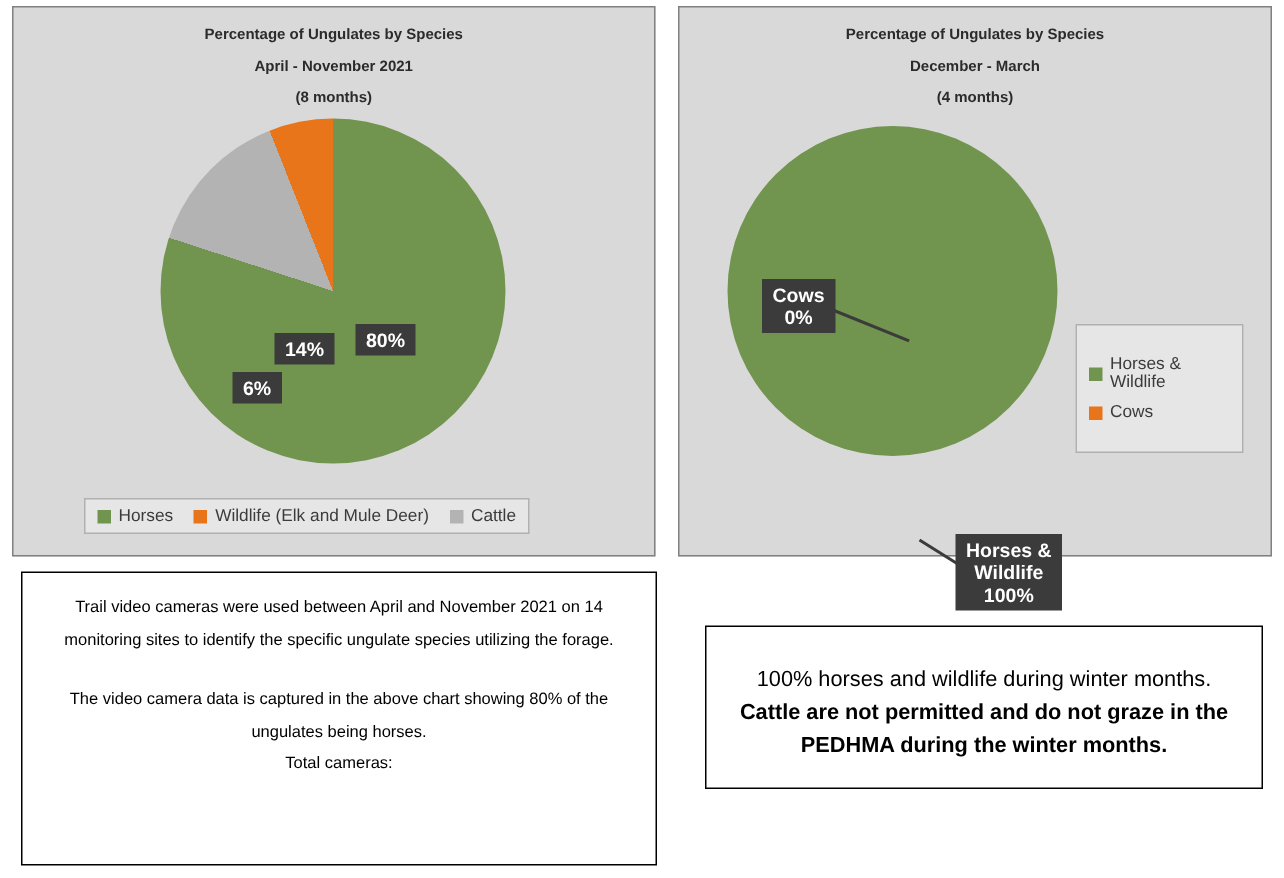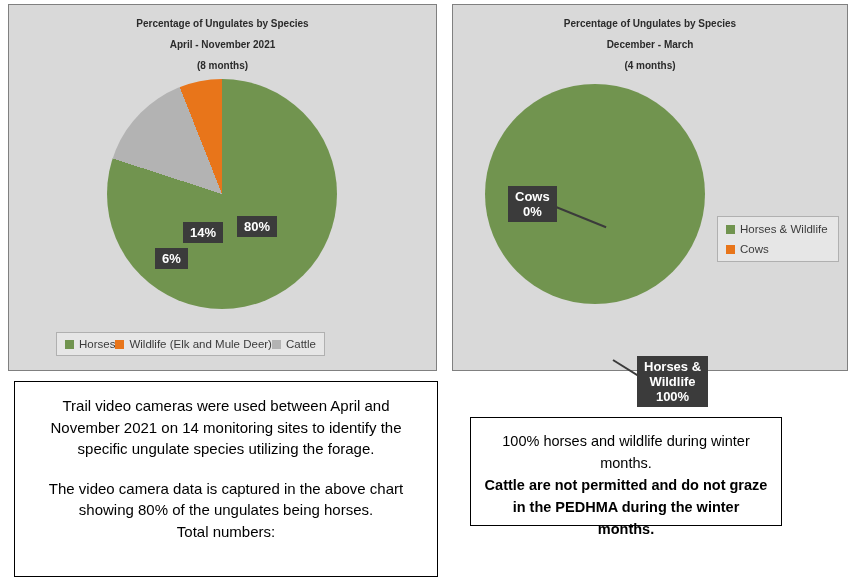--- a/index.html
+++ b/index.html
@@ -122,26 +122,27 @@
     border: 1px solid #b0b0b0;
     display: flex;
     align-items: center;
     box-sizing: border-box;
   }
   #legend-left {
     left: 47px;
     bottom: 14px;
     height: 24px;
     padding: 0 8px;
+    gap: 14px;
   }
   #legend-right {
     left: 264px;
     top: 211px;
-    width: 122px;
-    padding: 6px 8px;
+    width: 112px;
+    padding: 20px 8px;
     flex-direction: column;
     align-items: flex-start;
     gap: 8px;
   }
   .legend-item {
     display: flex;
     align-items: center;
     gap: 5px;
     font-size: 11.5px;
     color: #3b3b3b;
@@ -159,32 +160,32 @@
     border: 1px solid #000000;
     box-sizing: border-box;
     text-align: center;
     color: #000000;
   }
   #textbox-left {
     left: 14px;
     top: 381px;
     width: 424px;
     height: 196px;
-    font-size: 15px;
+    font-size: 11px;
     line-height: 21.5px;
     padding: 13px 16px;
   }
   #textbox-right {
     left: 470px;
     top: 417px;
-    width: 312px;
+    width: 372px;
     height: 109px;
     font-size: 14.5px;
     line-height: 22px;
-    padding: 12px 12px;
+    padding: 24px 12px;
   }
   .para { margin: 0; }
   .spacer { height: 18px; }
   .bold { font-weight: bold; }
 </style>
 </head>
 <body>
 
 <div class="page">
 
@@ -245,21 +246,21 @@
         <span class="swatch" style="background:#e8751a"></span>
         <span>Cows</span>
       </div>
     </div>
   </div>
 
   <div class="textbox" id="textbox-left">
     <p class="para">Trail video cameras were used between April and November 2021 on 14 monitoring sites to identify the specific ungulate species utilizing the forage.</p>
     <div class="spacer"></div>
     <p class="para">The video camera data is captured in the above chart showing 80% of the ungulates being horses.</p>
-    <p class="para">Total numbers:</p>
+    <p class="para">Total cameras:</p>
   </div>
 
   <div class="textbox" id="textbox-right">
     <p class="para">100% horses and wildlife during winter months.</p>
     <p class="para bold">Cattle are not permitted and do not graze in the PEDHMA during the winter months.</p>
   </div>
 
 </div>
 
 </body></html>

